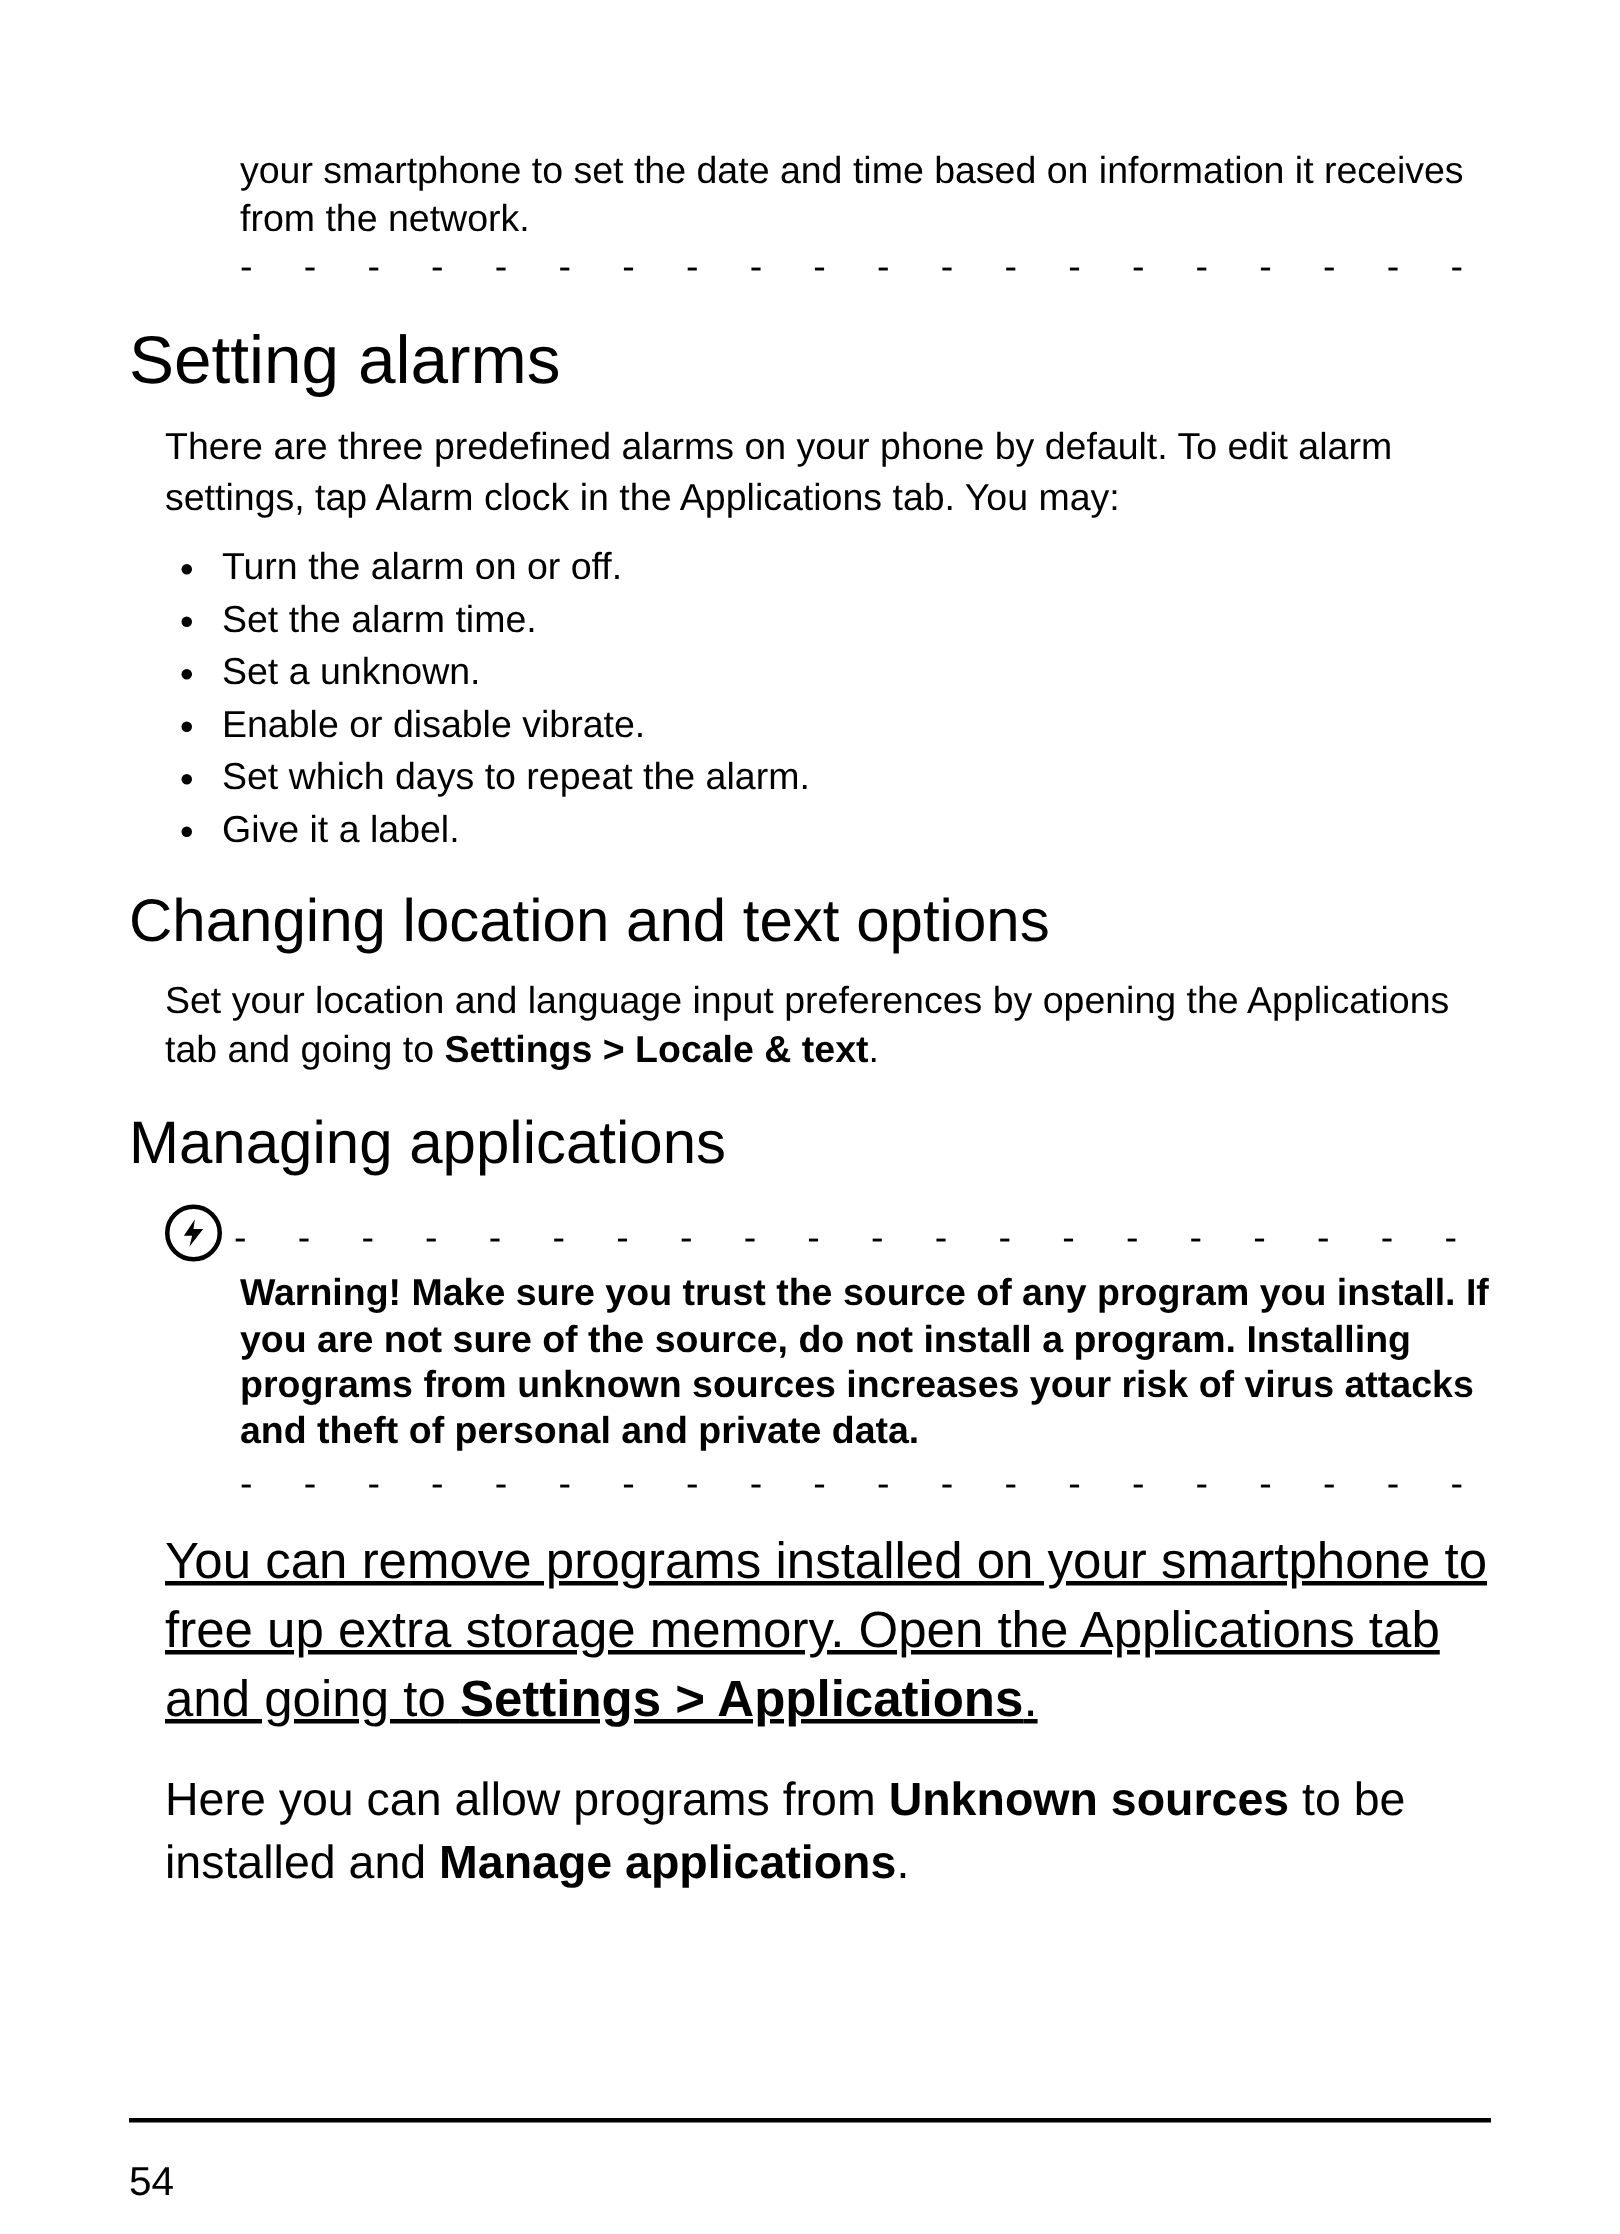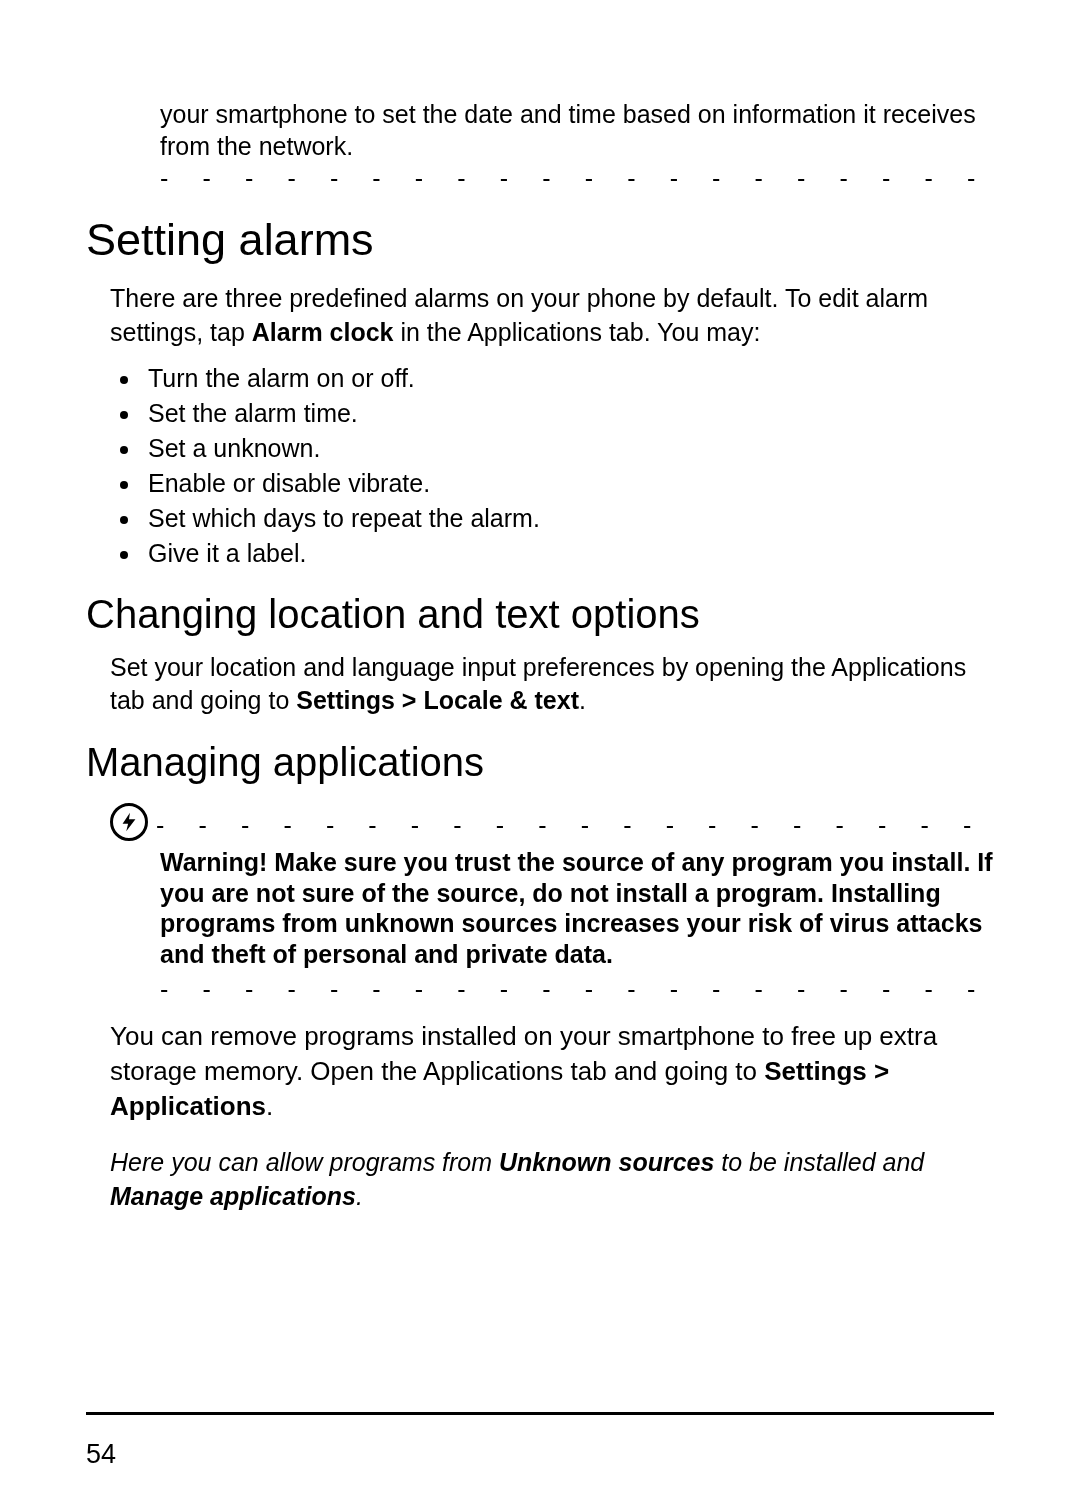--- a/index.html
+++ b/index.html
@@ -35,21 +35,21 @@
   h2.setting-alarms {
     font-weight: 400;
     font-size: 45px;
     margin: 28px 0 16px 0;
   }
   .intro-para {
     margin-left: 24px;
     font-size: 25px;
     line-height: 1.35;
   }
-  .intro-para .b { font-weight: 700; }
+  .intro-para .b { font-weight: 400; }
   ul.alarm-list {
     margin: 14px 0 0 0;
     padding-left: 56px;
     font-size: 25px;
   }
   ul.alarm-list li {
     margin-bottom: 6px;
     padding-left: 6px;
   }
   h2.location-heading {
@@ -109,31 +109,31 @@
     margin-left: 50px;
     font-size: 25px;
     letter-spacing: 13.6px;
     white-space: nowrap;
     overflow: hidden;
     height: 22px;
     margin-top: 6px;
   }
   .remove-para {
     margin-left: 24px;
-    font-size: 26px;
+    font-size: 34px;
     line-height: 1.35;
     margin-top: 22px;
+    text-decoration: underline;
   }
   .remove-para .b { font-weight: 700; }
   .unknown-para {
     margin-left: 24px;
-    font-size: 25px;
+    font-size: 31px;
     line-height: 1.35;
     margin-top: 22px;
-    font-style: italic;
   }
   .unknown-para .b { font-weight: 700; }
   .footer-rule {
     position: absolute;
     left: 86px;
     right: 86px;
     bottom: 108px;
     border-top: 3px solid #000;
     height: 0;
   }

